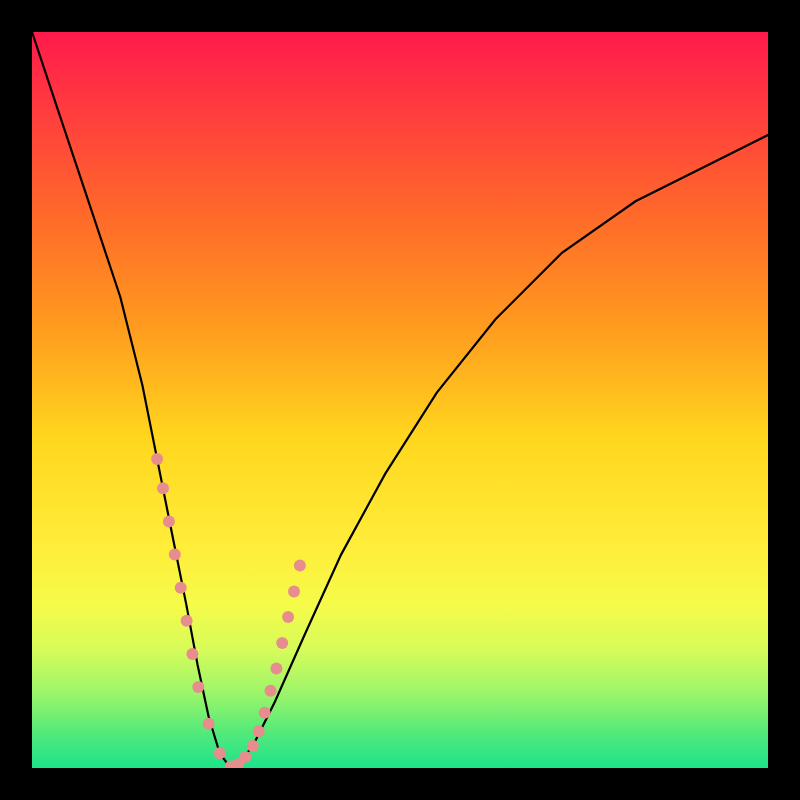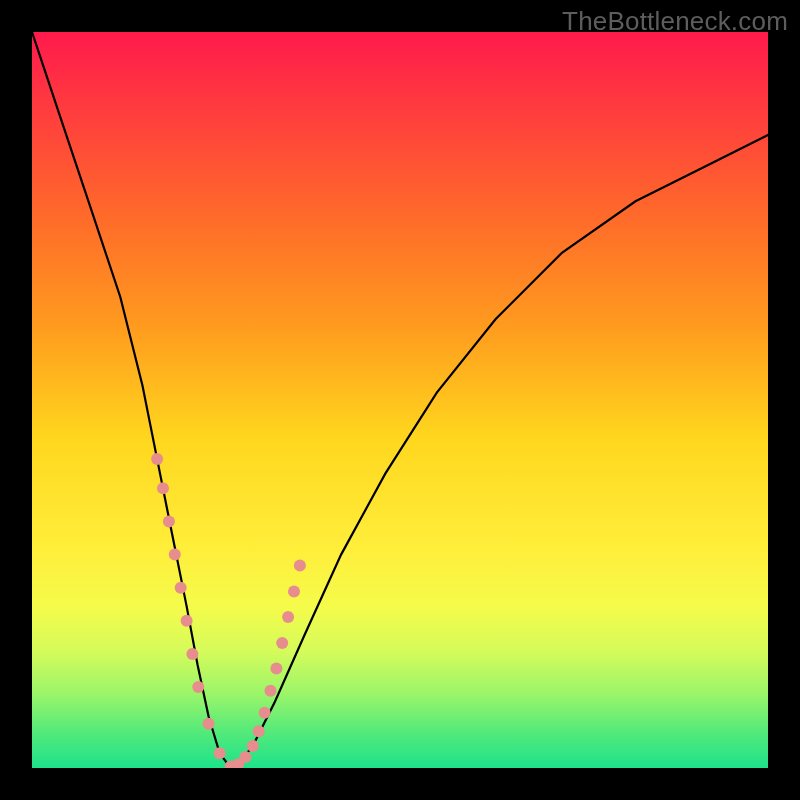--- a/index.html
+++ b/index.html
@@ -65,21 +65,20 @@
   .dot {
     fill: #e78d8d;
     stroke: none;
   }
 </style>
 </head>
 <body>
 
 <div class="frame">
 
-  <div class="watermark">TheBottleneck.com</div>
 
   <div class="plot-area">
     <svg class="curves" viewBox="0 0 736 736" preserveAspectRatio="none">
       <path id="curve-path" class="curve" d="M0.0 0.0 L29.4 88.3 L58.9 176.6 L88.3 265.0 L110.4 353.3 L125.1 426.9 L139.8 500.5 L154.6 574.1 L165.6 633.0 L176.6 684.5 L187.7 721.3 L198.7 736.0 L206.1 732.3 L220.8 713.9 L242.9 669.8 L272.3 603.5 L309.1 522.6 L353.3 441.6 L404.8 360.6 L463.7 287.0 L529.9 220.8 L603.5 169.3 L677.1 132.5 L736.0 103.0"></path>
       <g id="dots">
           <circle cx="125.1" cy="426.9" r="6" class="dot"></circle>
           <circle cx="131.0" cy="456.3" r="6" class="dot"></circle>
           <circle cx="136.9" cy="489.4" r="6" class="dot"></circle>
           <circle cx="142.8" cy="522.6" r="6" class="dot"></circle>
           <circle cx="148.7" cy="555.7" r="6" class="dot"></circle>

